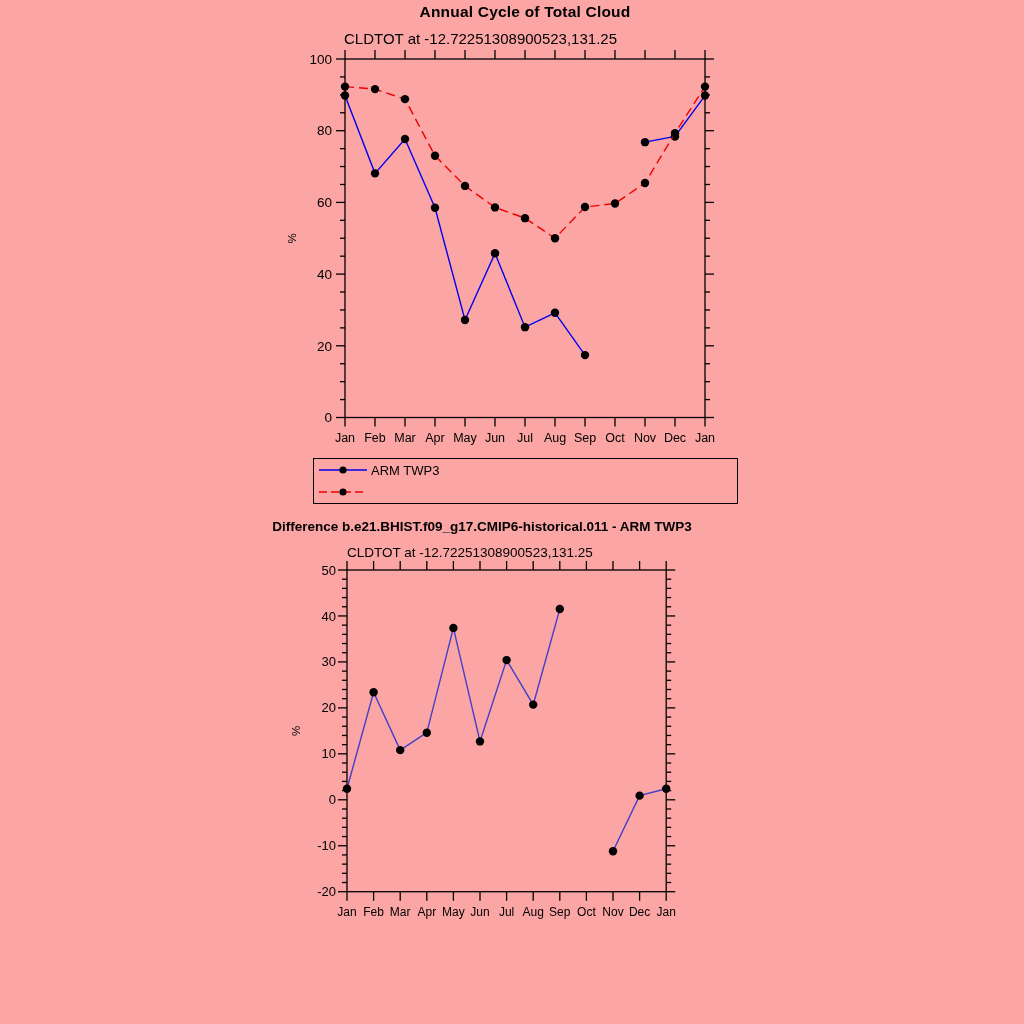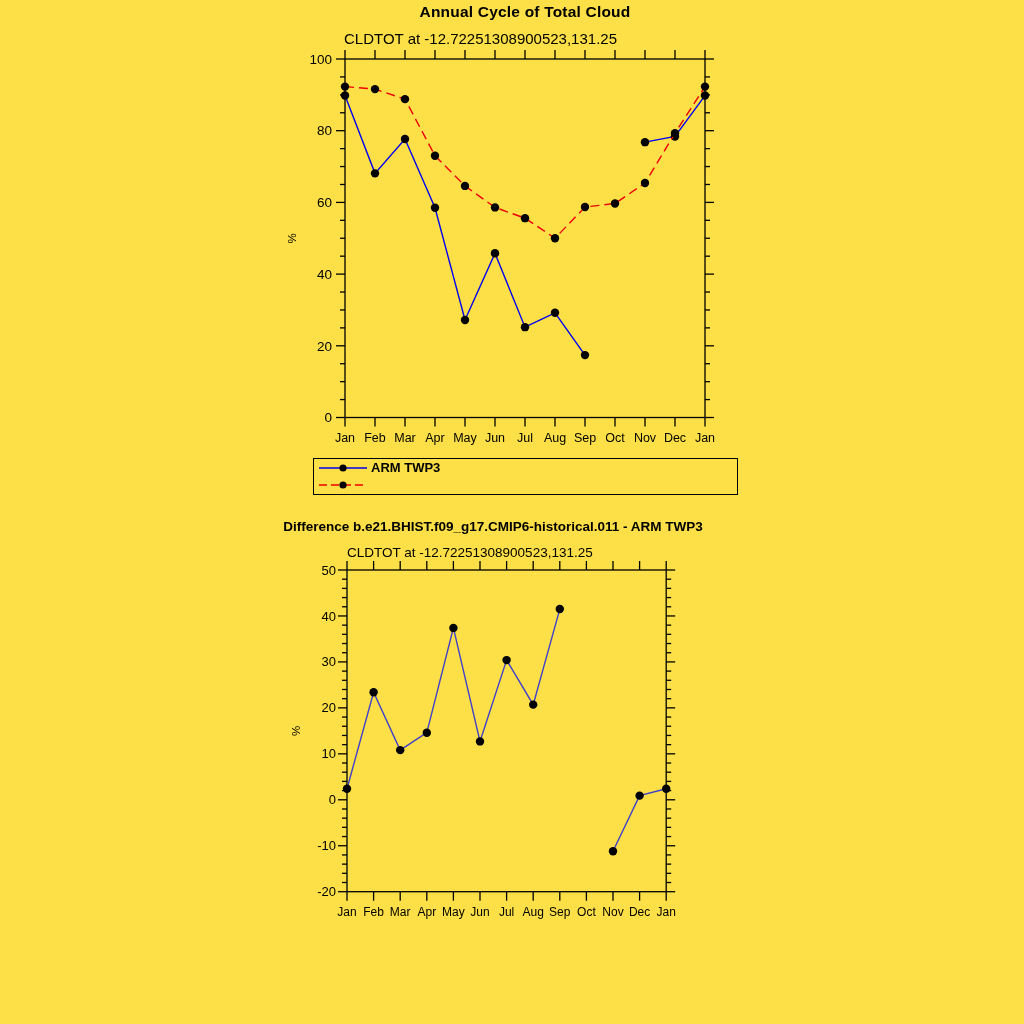--- a/index.html
+++ b/index.html
@@ -1,28 +1,28 @@
 <!DOCTYPE html>
 <html><head>
 <meta charset="utf-8">
 <style>
   html,body{margin:0;padding:0;background:#ffffff;}
   #canvas{
-    position:relative;width:1024px;height:1024px;background:#fde047;overflow:hidden;
+    position:relative;width:1024px;height:1024px;background:#fca5a5;overflow:hidden;
     font-family:"Liberation Sans",sans-serif;color:#000;
   }
   .abs{position:absolute;}
   #chart1-title{left:345px;top:3px;width:360px;text-align:center;font-size:15.5px;font-weight:bold;letter-spacing:.2px;}
   #chart1-subtitle{left:344px;top:30px;font-size:15px;}
-  #chart2-title{left:283px;top:519px;width:420px;text-align:center;font-size:13.5px;font-weight:bold;}
+  #chart2-title{left:272px;top:519px;width:420px;text-align:center;font-size:13.5px;font-weight:bold;}
   #chart2-subtitle{left:347px;top:545px;font-size:13.5px;}
   #plot-svg{position:absolute;left:0;top:0;}
   #legend{
-    left:313px;top:458px;width:425px;height:37px;border:1px solid #000;
-    box-sizing:border-box;display:flex;flex-direction:column;justify-content:center;font-weight:bold;
+    left:313px;top:458px;width:425px;height:46px;border:1px solid #000;
+    box-sizing:border-box;display:flex;flex-direction:column;justify-content:center;
   }
   .legend-row{display:flex;align-items:center;height:22px;padding-left:4px;}
   .legend-sample{flex:0 0 50px;height:10px;}
   .legend-label{font-size:13px;margin-left:3px;white-space:nowrap;}
 </style>
 </head>
 <body>
 
 <div id="canvas">
 

